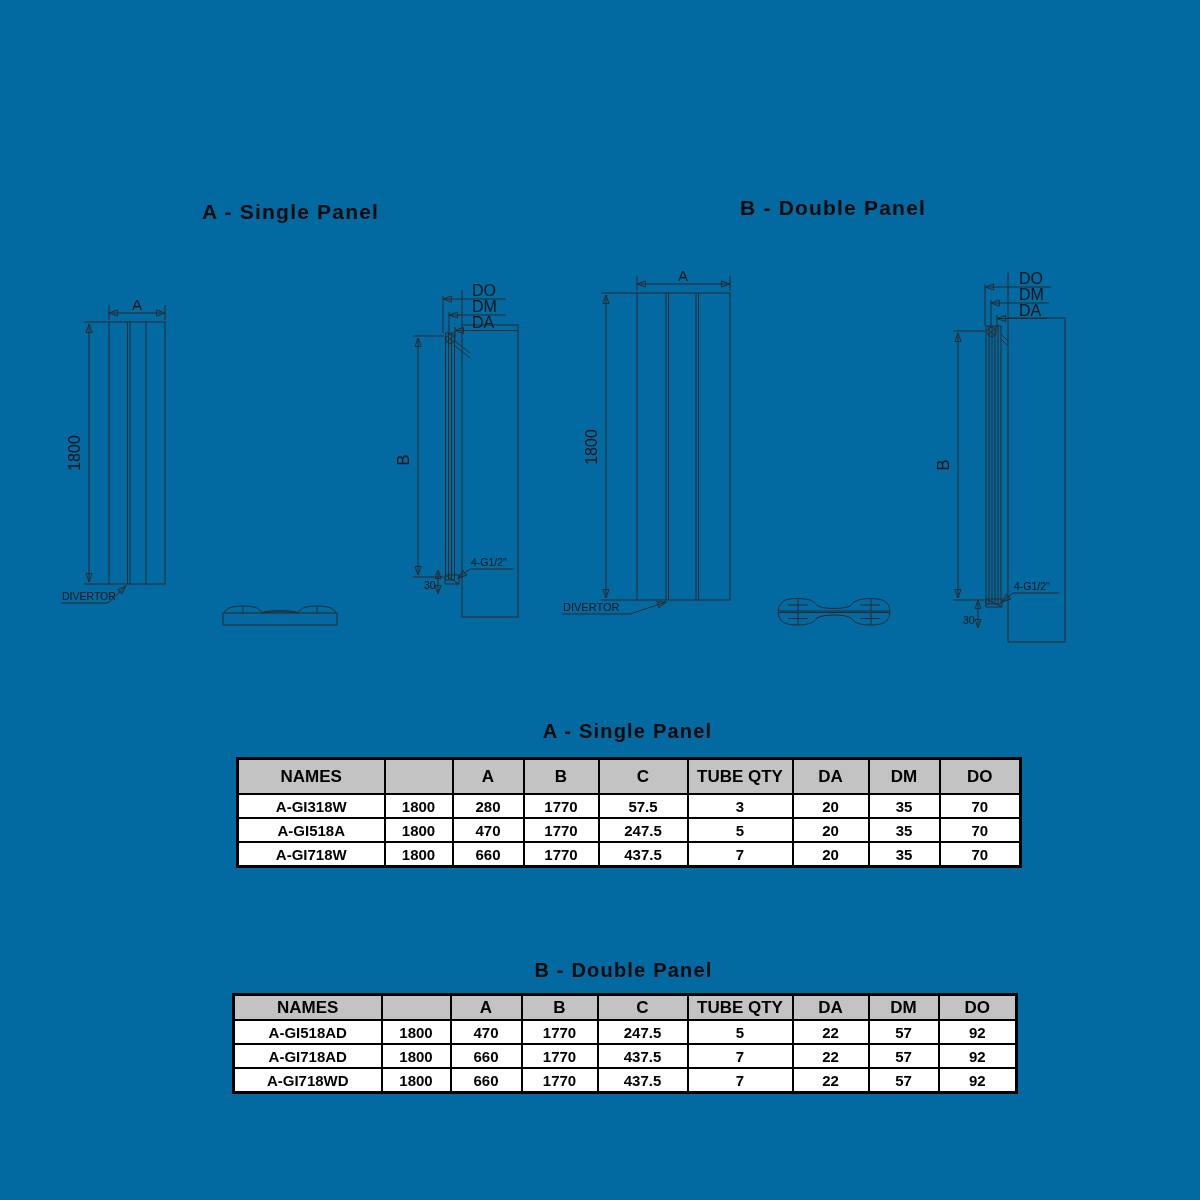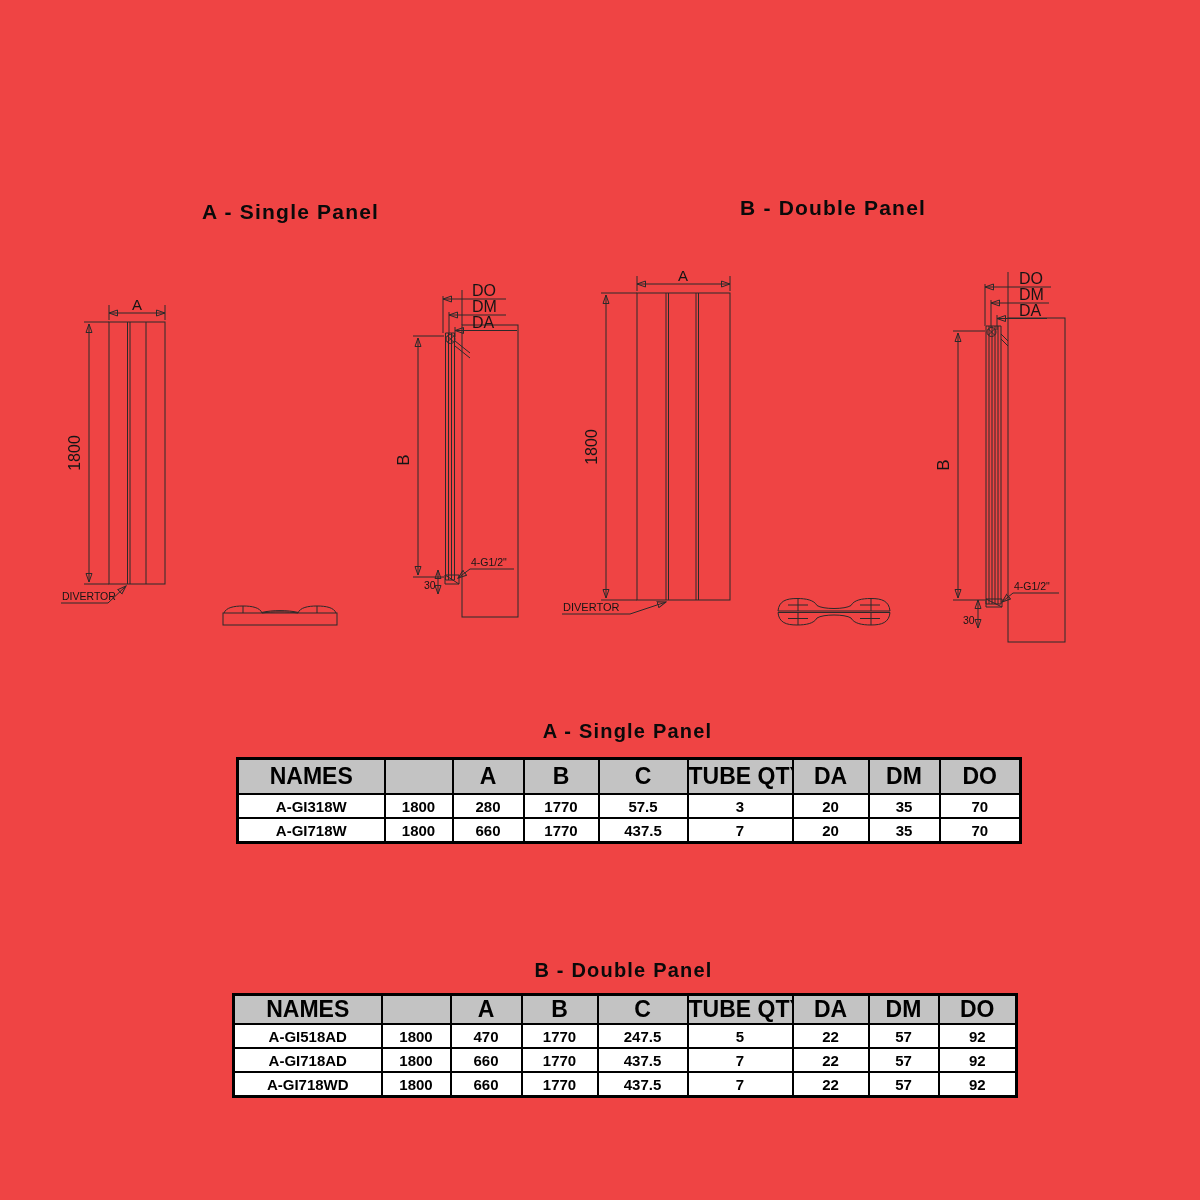--- a/index.html
+++ b/index.html
@@ -1,26 +1,26 @@
 <!DOCTYPE html>
 <html><head>
 <meta charset="utf-8">
 <style>
   html,body{margin:0;padding:0;background:#fff;}
-  #canvas{position:relative;width:1200px;height:1200px;background:#ef4444;overflow:hidden;
+  #canvas{position:relative;width:1200px;height:1200px;background:#0369a1;overflow:hidden;
           font-family:"Liberation Sans",sans-serif;color:#000;}
   .ttl{position:absolute;font-weight:bold;font-size:21px;letter-spacing:1.2px;color:#0a0a0a;white-space:nowrap;}
   .tbl-ttl{position:absolute;font-weight:bold;font-size:20px;letter-spacing:1.2px;color:#0a0a0a;text-align:center;}
   svg.draw{position:absolute;left:0;top:0;width:1200px;height:1200px;}
   svg.draw path, svg.draw line, svg.draw rect, svg.draw circle{stroke:#2a2a2a;stroke-width:1;fill:none;}
   svg.draw text{fill:#151515;font-family:"Liberation Sans",sans-serif;}
   table.spec{position:absolute;border-collapse:collapse;table-layout:fixed;background:#fff;border:3px solid #000;}
   .spec th,.spec td{border:2px solid #000;text-align:center;vertical-align:middle;
        font-weight:bold;white-space:nowrap;overflow:hidden;padding:0;}
-  .spec th{background:#c3c3c3;font-size:23px;}
+  .spec th{background:#c3c3c3;font-size:17px;}
   .spec td{font-size:15px;}
   .spec1 th{height:33px;} .spec1 td{height:22px;}
   .spec2 th{height:23px;} .spec2 td{height:22px;}
 </style>
 </head>
 <body>
 
 <div id="canvas">
 
   <div class="ttl" style="left:202px;top:200px">A - Single Panel</div>
@@ -162,20 +162,31 @@
           <td>1800</td>
           <td>280</td>
           <td>1770</td>
           <td>57.5</td>
           <td>3</td>
           <td>20</td>
           <td>35</td>
           <td>70</td>
       </tr>
       <tr>
+        <td>A-GI518A</td>
+          <td>1800</td>
+          <td>470</td>
+          <td>1770</td>
+          <td>247.5</td>
+          <td>5</td>
+          <td>20</td>
+          <td>35</td>
+          <td>70</td>
+      </tr>
+      <tr>
         <td>A-GI718W</td>
           <td>1800</td>
           <td>660</td>
           <td>1770</td>
           <td>437.5</td>
           <td>7</td>
           <td>20</td>
           <td>35</td>
           <td>70</td>
       </tr>

